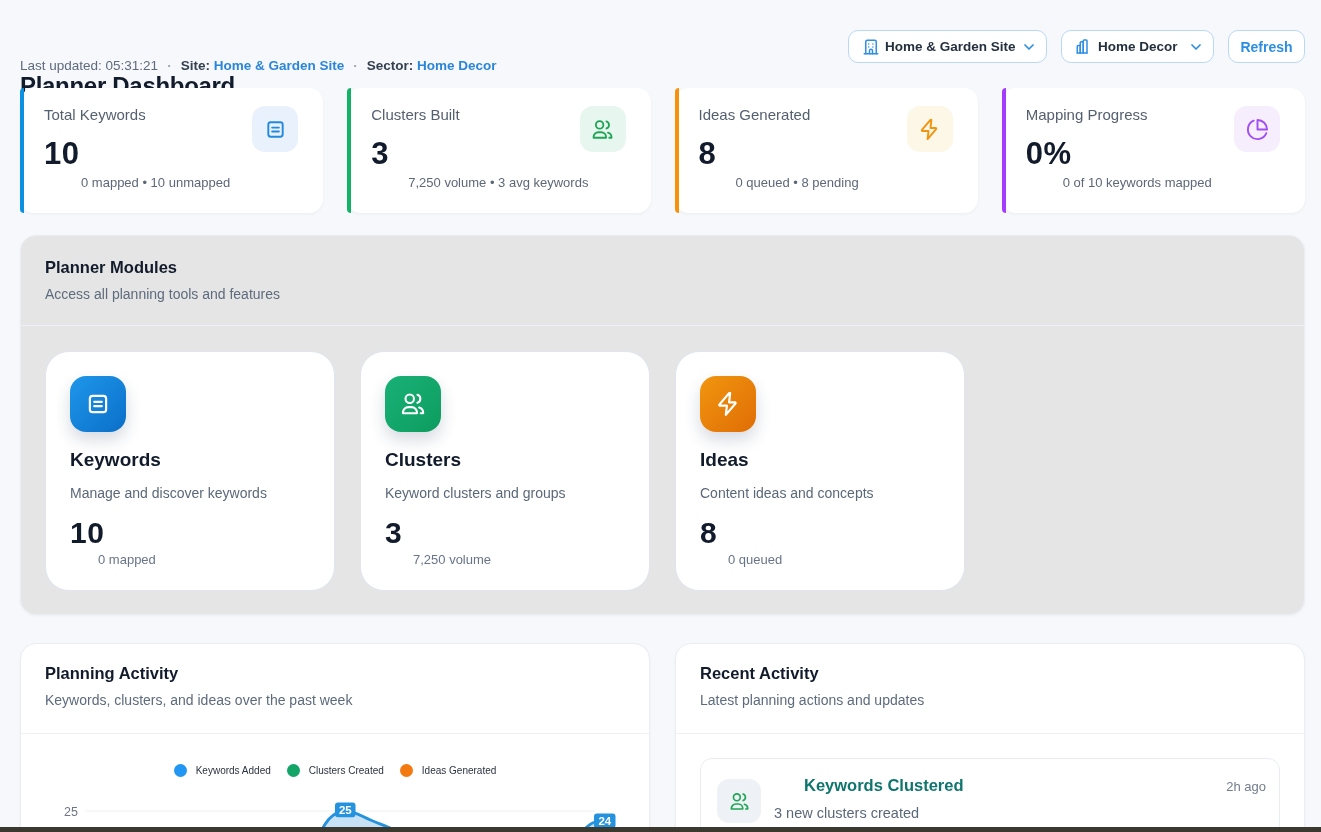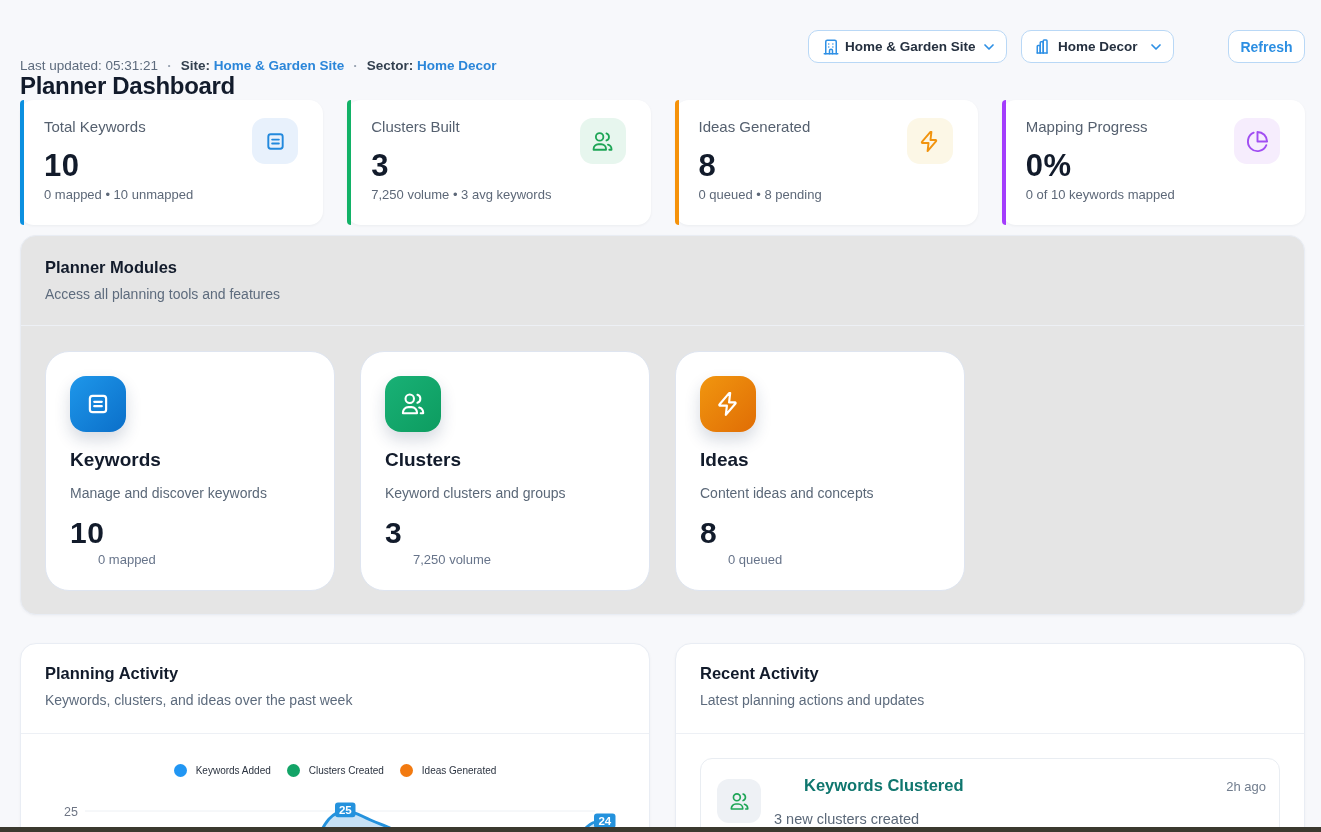--- a/index.html
+++ b/index.html
@@ -18,33 +18,33 @@
 .meta a { color:#2b86d9; text-decoration:none; font-weight:700; }
 .controls { position:absolute; top:30px; right:16px; display:flex; gap:14px; }
 .btn {
   height:33px; background:#fff; border:1.5px solid #b9d8f6; border-radius:10px;
   display:flex; align-items:center; padding:0 9px 0 13px; font-size:13.5px; font-weight:700; color:#25303f;
 }
 .btn svg { margin-right:5px; }
 .btn .chev { margin-left:auto; margin-right:0; }
 .btn.b1 { width:199px; }
 .btn.b2 { width:153px; }
-.btn.refresh { color:#2b8ee2; width:77px; justify-content:center; padding:0; font-size:14px;margin-left:40px; }
-
-
-.stats { position:absolute; left:20px; top:100px; width:1285px; display:grid; grid-template-columns:repeat(4,1fr); gap:24px; }
+.btn.refresh { color:#2b8ee2; width:77px; justify-content:center; padding:0; font-size:14px; }
+
+
+.stats { position:absolute; left:20px; top:88px; width:1285px; display:grid; grid-template-columns:repeat(4,1fr); gap:24px; }
 .stat {
   background:#fff; border-radius:14px; height:125px; position:relative;
   box-shadow:0 1px 3px rgba(22,32,46,0.05);
   padding:18px 24px 0 24px;
 }
 .stat .bar { position:absolute; left:0; top:0; bottom:0; width:4px; border-radius:14px 0 0 14px; }
 .stat .t { font-size:15px; color:#55606f; margin-top:0; }
 .stat .n { font-size:31px; font-weight:700; color:#121b2b; margin-top:13px; letter-spacing:0.5px; }
-.stat .s { font-size:13px; color:#5d6878; margin-top:3px; }
+.stat .s { font-size:13px; color:#5d6878; margin-top:3px;margin-left:37px; }
 .stat .ic { position:absolute; right:25px; top:18px; width:46px; height:46px; border-radius:13px; display:flex; align-items:center; justify-content:center; }
 
 
 .panel { background:#e5e5e5; border:1px solid #e9edf4; border-radius:16px; position:absolute; box-shadow:0 1px 3px rgba(22,32,46,0.04); }
 .modules { left:20px; top:235px; width:1285px; height:380px; }
 .ph { padding:22px 24px 0 24px; }
 .ph .pt { font-size:16.5px; font-weight:700; color:#121b2b; }
 .ph .ps { font-size:14px; color:#5d6b7d; margin-top:9px; }
 .divider { height:1px; background:#edf0f5; margin-top:23px; }
 .mgrid { display:grid; grid-template-columns:repeat(4,1fr); gap:25px; padding:25px 24px 0 24px; }
@@ -59,21 +59,21 @@
 .bottom { position:absolute; left:20px; top:643px; width:1285px; display:grid; grid-template-columns:repeat(2,1fr); gap:25px; }
 .bcard { background:#fff; border:1px solid #e9edf4; border-radius:16px; height:280px; position:relative; box-shadow:0 1px 3px rgba(22,32,46,0.04); }
 .legend { position:absolute; top:120px; left:0; right:0; display:flex; justify-content:center; gap:16px; font-size:10px; color:#2b3340; }
 .legend .li { display:flex; align-items:center; gap:9px; }
 .legend .dot { width:13px; height:13px; border-radius:50%; }
 .bcard .ph { padding-top:20px; }
 .bcard .divider { margin-top:25px; }
 .act-item { position:absolute; left:24px; right:24px; top:114px; height:120px; border:1px solid #e9edf2; border-radius:12px; padding:20px 18px 0 16px; }
 .act-item .tile { position:absolute; left:16px; top:20px; width:44px; height:44px; border-radius:12px; background:#eef1f5; display:flex; align-items:center; justify-content:center; }
 .act-item .at { margin-left:87px; font-size:16.5px; font-weight:700; color:#0f766e; margin-top:-3px; }
-.act-item .as { margin-left:57px; font-size:14.5px; color:#5b6878; margin-top:16px; }
+.act-item .as { margin-left:57px; font-size:14.5px; color:#5b6878; margin-top:10px; }
 .act-item .time { position:absolute; right:13px; top:20px; font-size:13px; color:#717d8e; }
 
 .darkbar { position:absolute; left:0; right:0; bottom:0; height:5.5px; background:#3b392f; z-index:50; }
 </style>
 </head>
 <body>
 
 <div class="h1">Planner Dashboard</div>
 <div class="meta">Last updated: 05:31:21<span class="sep">·</span><b>Site:</b> <a>Home &amp; Garden Site</a><span class="sep">·</span><b>Sector:</b> <a>Home Decor</a></div>
 

